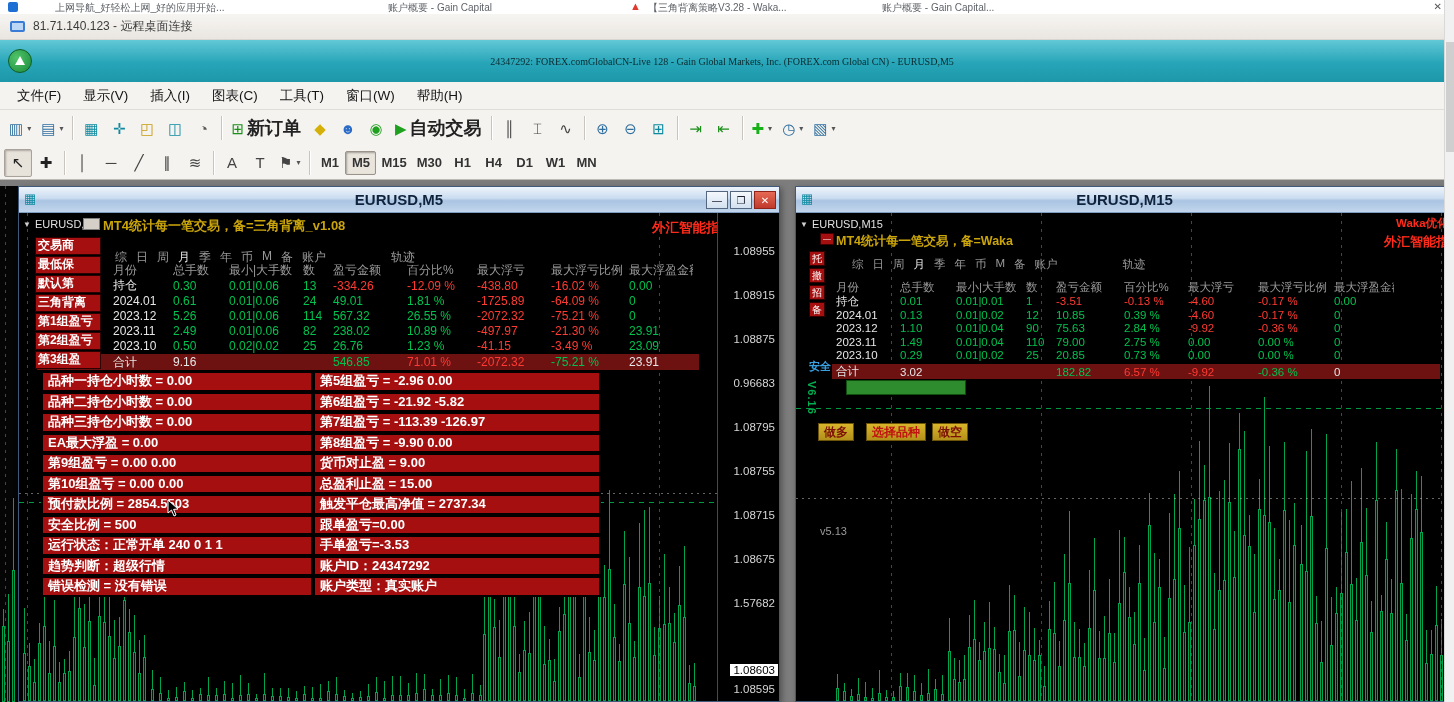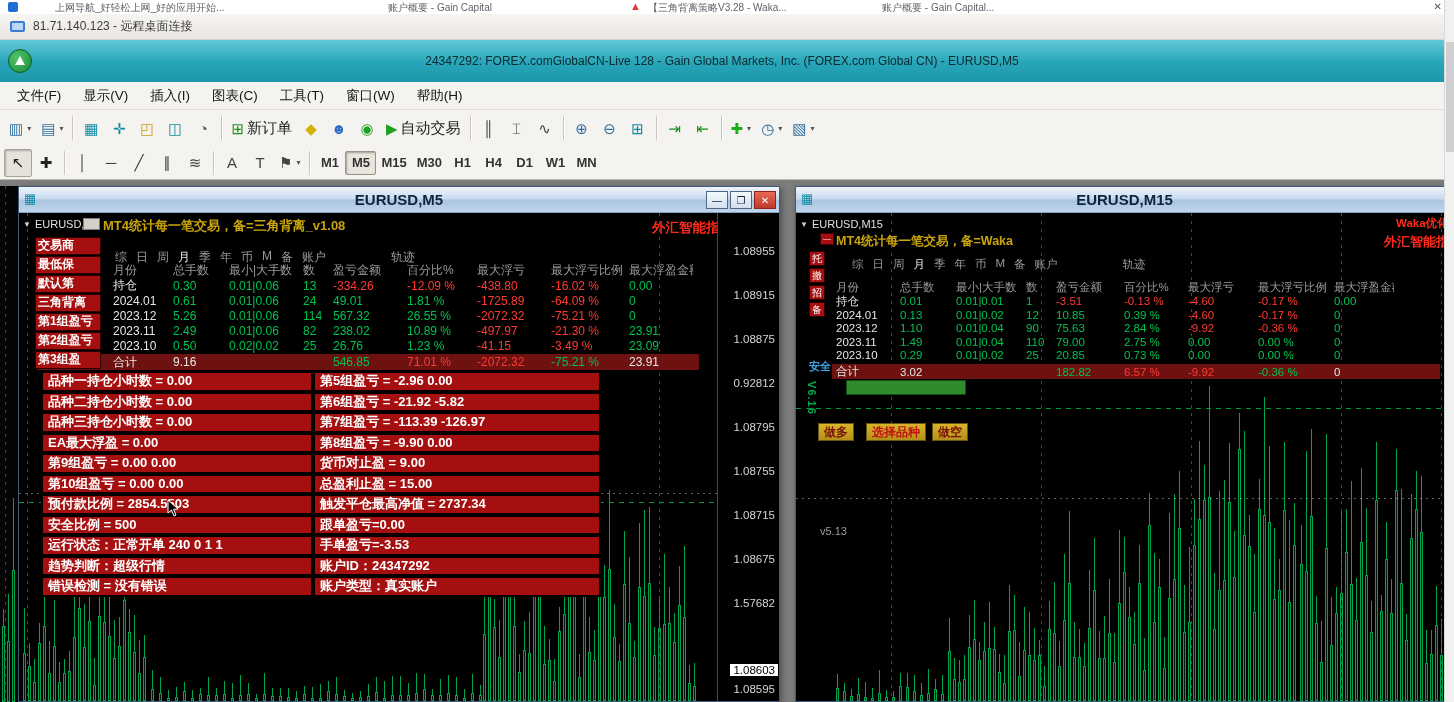--- a/index.html
+++ b/index.html
@@ -14,32 +14,32 @@
 
   
   #remote-bar{position:absolute;top:14px;left:0;width:1444px;height:26px;background:linear-gradient(#f7f5f2,#e9e6e1);border-bottom:1px solid #d8d4cf;display:flex;align-items:center;gap:8px;padding-left:10px;z-index:5;}
   .monitor-icon{width:15px;height:11px;border:2px solid #3a7bd5;border-radius:2px;background:#bcd7f5;}
   .rtitle{font-size:12px;color:#3c3c3c;}
 
   
   #mt4-titlebar{position:absolute;top:40px;left:0;width:1444px;height:42px;background:linear-gradient(#62c8d6,#27a5b8 55%,#1d97aa);display:flex;align-items:center;justify-content:center;z-index:4;}
   .mt4-logo{position:absolute;left:8px;top:9px;width:24px;height:24px;border-radius:50%;background:radial-gradient(circle at 35% 35%,#4fc46a,#1d8a3a);border:1px solid #0e5c24;}
   .mt4-logo:after{content:"";position:absolute;left:6px;top:6px;width:0;height:0;border-left:5px solid transparent;border-right:5px solid transparent;border-bottom:9px solid #fff;}
-  .mt4-title{font-size:12px;color:#0b2b30;}
+  .mt4-title{font-size:10px;color:#0b2b30;font-family:Liberation Serif, serif;}
 
   
   #menu-bar{position:absolute;top:82px;left:0;width:1444px;height:28px;background:#f5f3f0;border-bottom:1px solid #e0dcd6;display:flex;align-items:center;padding-left:6px;z-index:4;}
   .menu-item{font-size:13.5px;color:#141414;padding:4px 11px;}
   #toolbar1{position:absolute;top:110px;left:0;width:1444px;height:36px;background:#f5f3f0;display:flex;align-items:center;padding-left:4px;z-index:4;}
   #toolbar2{position:absolute;top:146px;left:0;width:1444px;height:34px;background:#f5f3f0;border-bottom:1px solid #bfbab3;display:flex;align-items:center;padding-left:4px;z-index:4;}
   #tb1-icons,#tb2-icons,#tf-group{display:flex;align-items:center;}
   .tbtn{height:28px;min-width:28px;display:flex;align-items:center;justify-content:center;gap:3px;border:1px solid transparent;border-radius:2px;padding:0 4px;}
   .tbtn.active{background:#e7e2da;border-color:#a9a29a;box-shadow:inset 1px 1px 2px rgba(0,0,0,.25);}
   .glyph{font-size:15px;line-height:1;}
-  .tlabel{font-size:15px;color:#222;}
+  .tlabel{font-size:18px;color:#222;font-weight:bold;}
   .dd{font-size:8px;color:#555;margin-left:1px;}
   .tsep{width:1px;height:24px;background:#c9c4bd;margin:0 4px;box-shadow:1px 0 0 #fff;display:inline-block;}
   .tfbtn{height:24px;min-width:31px;padding:0 4px;display:flex;align-items:center;justify-content:center;font-size:13px;font-weight:bold;color:#333;border:1px solid transparent;border-radius:2px;}
   .tfbtn.active{background:#e9e4dc;border-color:#9a938b;box-shadow:inset 1px 1px 2px rgba(0,0,0,.3);}
 
   
   #mdi{position:absolute;top:180px;left:0;width:1454px;height:522px;background:#7d7d7d;overflow:hidden;z-index:3;}
   #bg-sliver{position:absolute;left:0;top:6px;width:18px;height:516px;background:#050505;overflow:hidden;}
   .child-window{position:absolute;top:6px;height:516px;border:1px solid #3f5a7a;background:#000;box-shadow:2px 2px 6px rgba(0,0,0,.35);}
   #win-left{left:18px;width:762px;}
@@ -670,21 +670,21 @@
         </div>
       <svg class="mouse-cursor" width="12" height="18" viewBox="0 0 12 18">
           <path d="M1,1 L1,14 L4.5,11 L7,17 L9,16 L6.6,10.4 L11,10 Z" fill="#000" stroke="#fff" stroke-width="1"></path>
         </svg>
       <div class="price-axis" id="axis-left">
         <div class="cur-price">1.08603</div>
         <div class="bottom-price">1.08595</div>
       <div class="axis-label" style="top: 38px;">1.08955</div>
           <div class="axis-label" style="top: 82px;">1.08915</div>
           <div class="axis-label" style="top: 126px;">1.08875</div>
-          <div class="axis-label" style="top: 170px;">0.92812</div>
+          <div class="axis-label" style="top: 170px;">0.96683</div>
           <div class="axis-label" style="top: 214px;">1.08795</div>
           <div class="axis-label" style="top: 258px;">1.08755</div>
           <div class="axis-label" style="top: 302px;">1.08715</div>
           <div class="axis-label" style="top: 346px;">1.08675</div>
           <div class="axis-label" style="top: 390px;">1.57682</div>
         </div>
     <div class="vline" style="left: 8px;"></div>
         <div class="vline" style="left: 640px;"></div>
       </div>
   </div>

